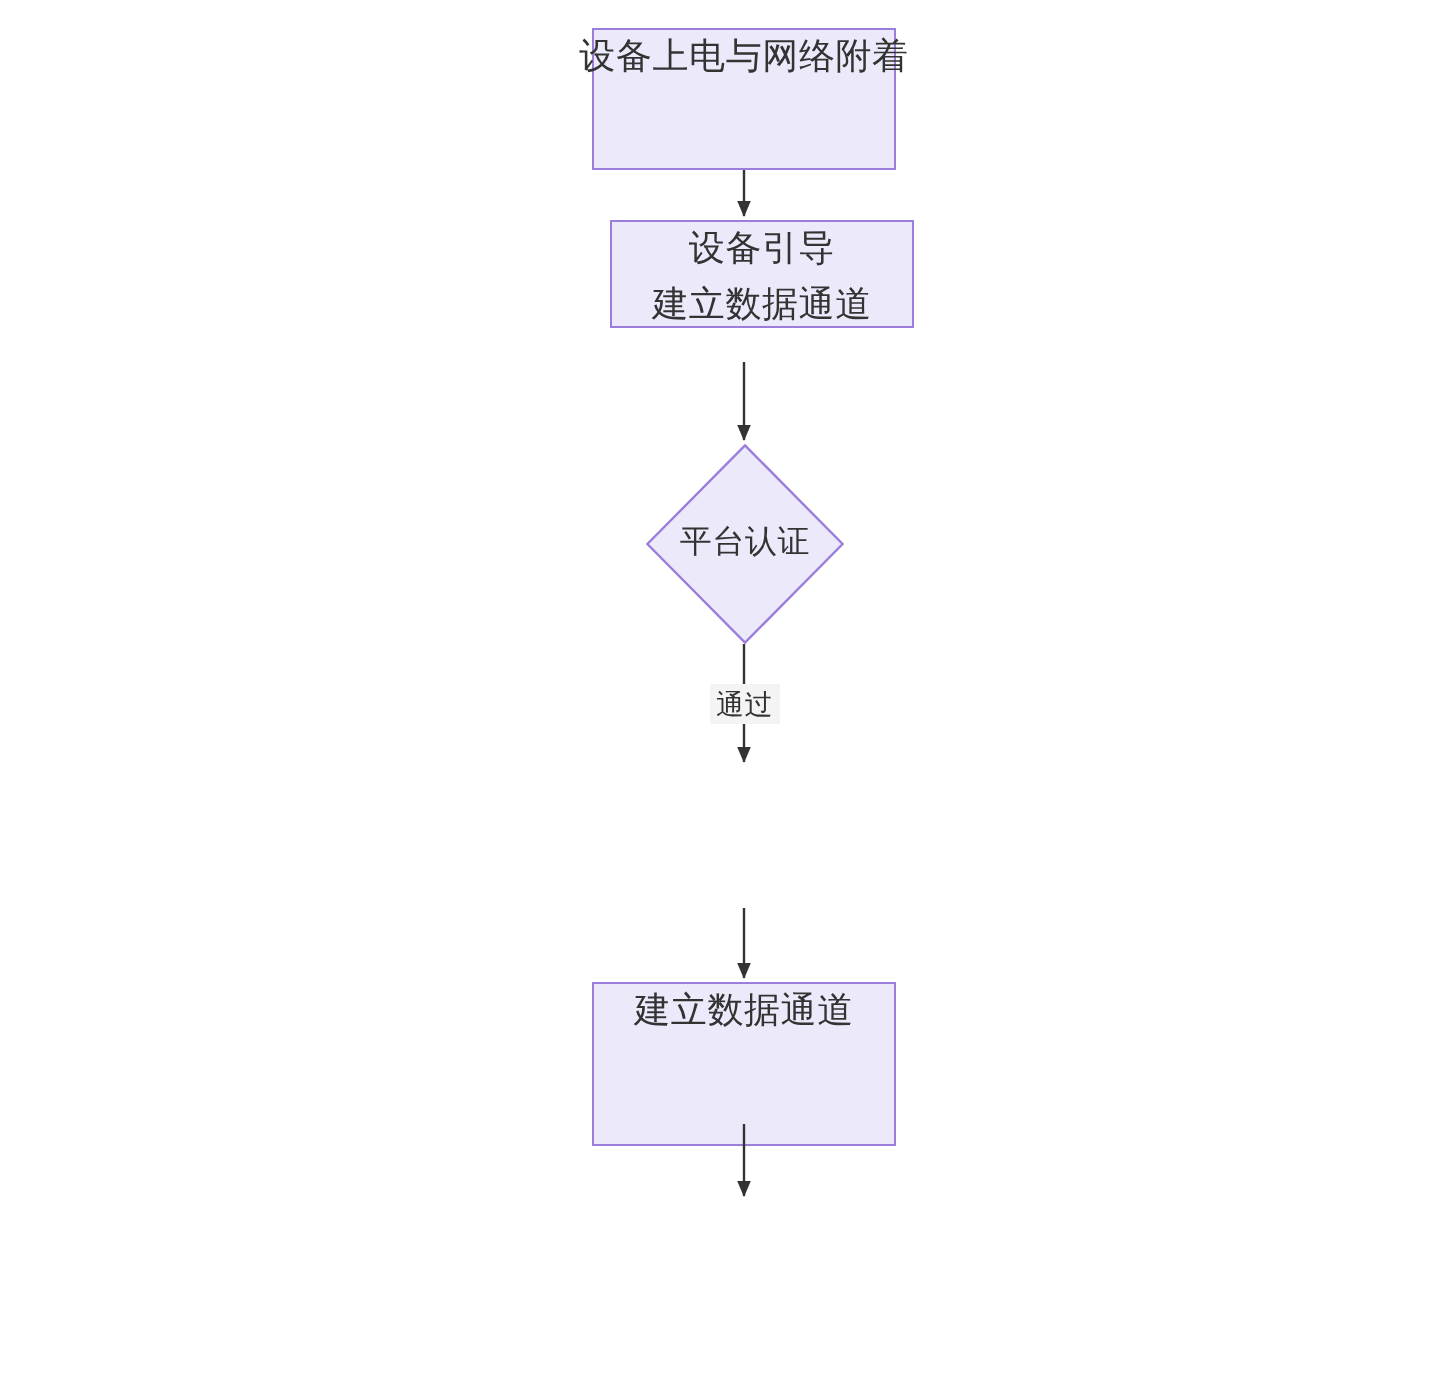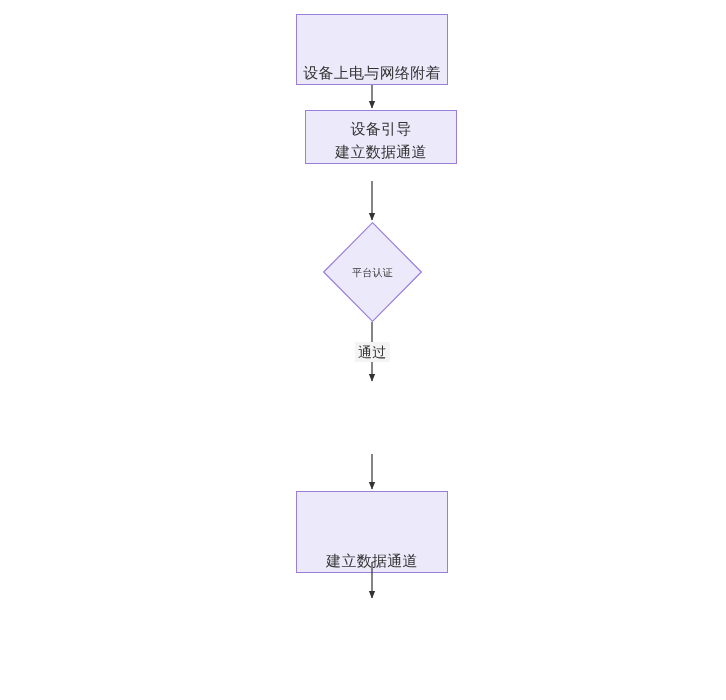--- a/index.html
+++ b/index.html
@@ -20,25 +20,25 @@
     top: 0;
     width: 726px;
     height: 700px;
   }
   .node {
     position: absolute;
     box-sizing: border-box;
     display: flex;
     flex-direction: column;
     align-items: center;
-    justify-content: flex-end;
+    justify-content: space-between;
     background: #ECEAFA;
     border: 1px solid #9B7EDB;
     color: #333333;
-    font-size: 15px;
+    font-size: 18px;
     line-height: 1.55;
     text-align: center;
     letter-spacing: 0.3px;
   }
   .node .line {
     display: block;
     white-space: nowrap;
   }
   .diamond-wrap {
     position: absolute;
@@ -50,21 +50,21 @@
     position: absolute;
     left: 0;
     top: 0;
     width: 100%;
     height: 100%;
   }
   .diamond-label {
     position: relative;
     z-index: 2;
     color: #333333;
-    font-size: 10px;
+    font-size: 16px;
     line-height: 1.5;
     text-align: center;
     white-space: nowrap;
     letter-spacing: 0.3px;
   }
   .edge-label {
     position: absolute;
     background: #F4F4F4;
     color: #333333;
     font-size: 14px;

